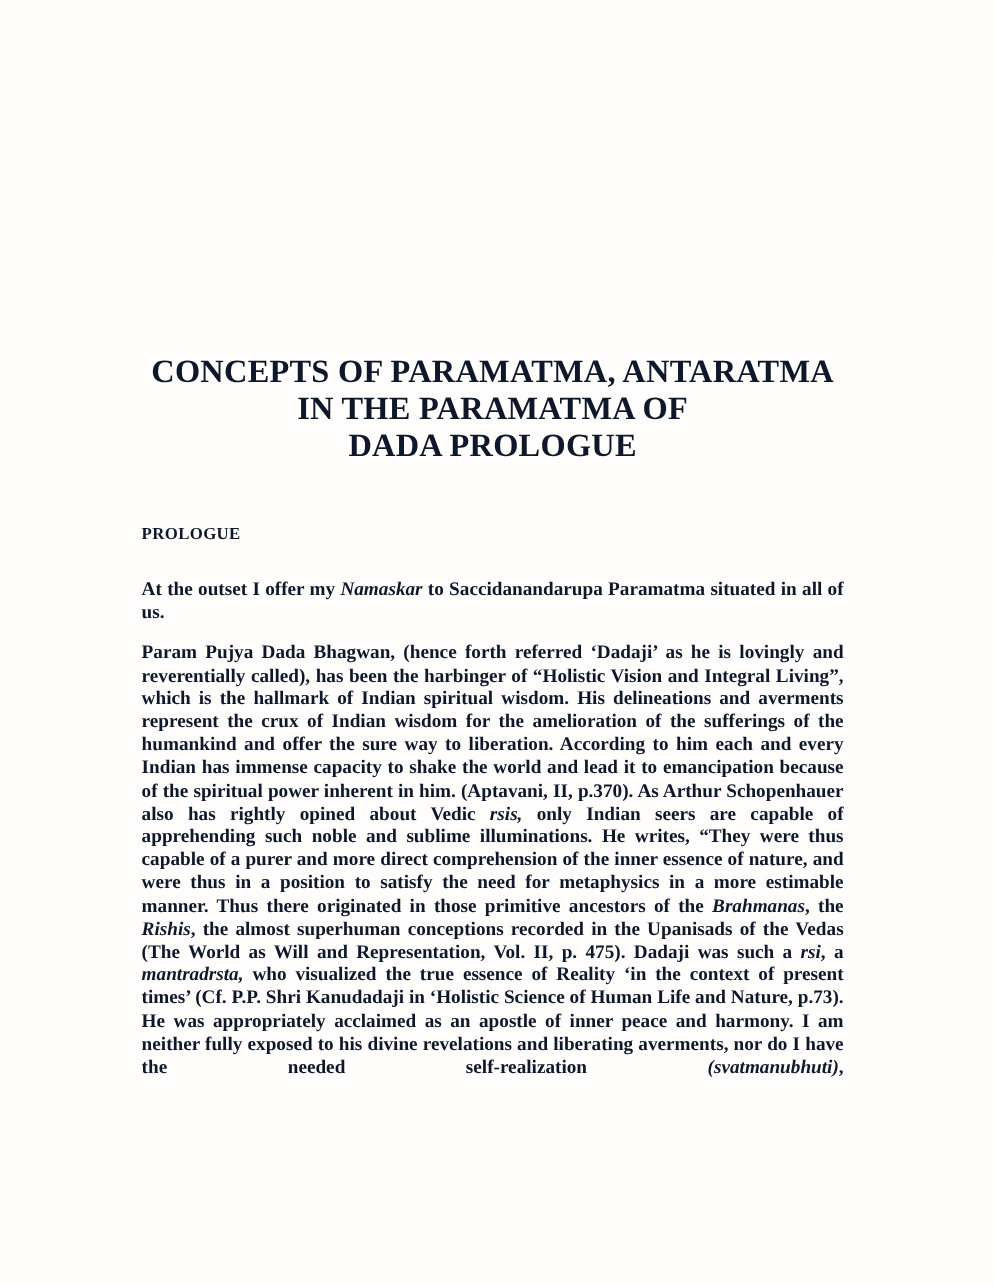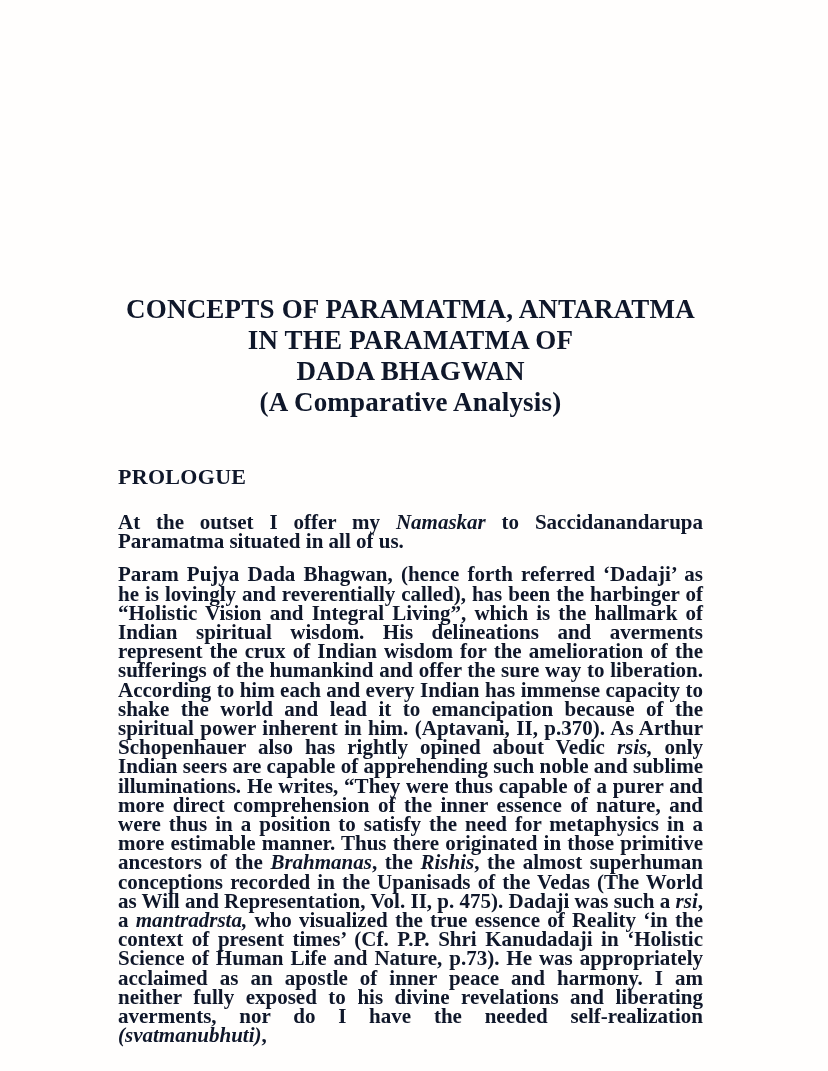--- a/index.html
+++ b/index.html
@@ -27,46 +27,45 @@
   .title {
     margin-top: 294px;
     font-size: 27px;
     line-height: 31px;
     text-align: center;
     letter-spacing: 0.2px;
   }
   .title .tline { white-space: nowrap; }
   .section-heading {
     margin: 46px 0 0 0;
-    font-size: 22px;
+    font-size: 14px;
     line-height: 26px;
     letter-spacing: 0.3px;
   }
   .para {
     margin: 0;
-    font-size: 21px;
+    font-size: 16px;
     line-height: 19.2px;
     text-align: justify;
     text-justify: inter-word;
   }
   .para-1 { margin-top: 23px; }
   .para-2 { margin-top: 14px; text-align-last: justify; }
   .para i { font-style: italic; }
 </style>
 </head>
 <body>
 
 <div class="page">
   <div class="content">
 
     <div class="title">
       <div class="tline">CONCEPTS OF PARAMATMA, ANTARATMA</div>
       <div class="tline">IN THE PARAMATMA OF</div>
-      <div class="tline">DADA BHAGWAN</div>
-      <div class="tline">(A Comparative Analysis)</div>
+      <div class="tline">DADA PROLOGUE</div>
     </div>
 
     <h2 class="section-heading">PROLOGUE</h2>
 
     <p class="para para-1"><span>At the outset I offer my </span><i>Namaskar</i><span> to Saccidanandarupa Paramatma situated in all of us.</span></p>
 
     <p class="para para-2"><span>Param Pujya Dada Bhagwan, (hence forth referred ‘Dadaji’ as he is lovingly and reverentially called), has been the harbinger of “Holistic Vision and Integral Living”, which is the hallmark of Indian spiritual wisdom. His delineations and averments represent the crux of Indian wisdom for the amelioration of the sufferings of the humankind and offer the sure way to liberation. According to him each and every Indian has immense capacity to shake the world and lead it to emancipation because of the spiritual power inherent in him. (Aptavani, II, p.370). As Arthur Schopenhauer also has rightly opined about Vedic </span><i>rsis,</i><span> only Indian seers are capable of apprehending such noble and sublime illuminations.  He writes, “They were thus capable of a purer and more direct comprehension of the inner essence of nature, and were thus in a position to satisfy the need for metaphysics in a more estimable manner.  Thus there originated in those primitive ancestors of the </span><i>Brahmanas</i><span>, the </span><i>Rishis</i><span>, the almost superhuman conceptions recorded in the Upanisads of the Vedas (The World as Will and Representation, Vol. II, p. 475). Dadaji was such a </span><i>rsi</i><span>, a </span><i>mantradrsta,</i><span> who visualized the true essence of Reality ‘in the context of present times’ (Cf. P.P. Shri Kanudadaji in ‘Holistic Science of Human Life and Nature, p.73). He was appropriately acclaimed as an apostle of inner peace and harmony. I am neither fully exposed to his divine revelations and liberating averments, nor do I have the needed self-realization </span><i>(svatmanubhuti)</i><span>,</span></p>
 
   </div>
 </div>

